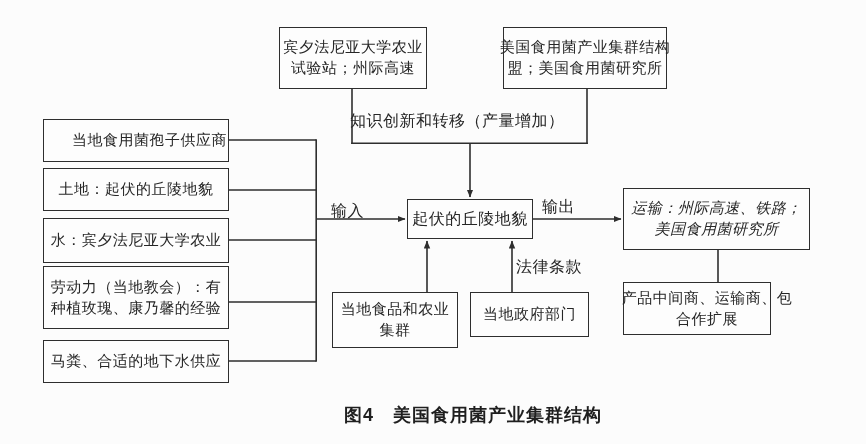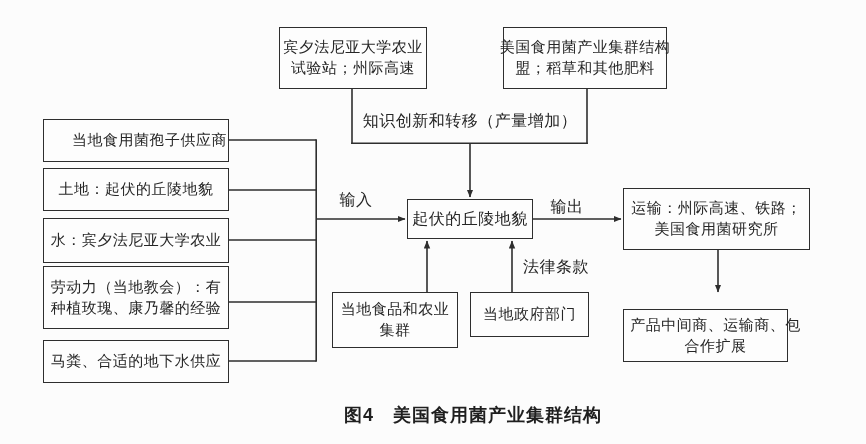--- a/index.html
+++ b/index.html
@@ -32,21 +32,20 @@
     letter-spacing: 0.5px;
     line-height: 1.4;
     color: #262626;
   }
   .box span { display: block; white-space: nowrap; }
   .lbl {
     position: absolute;
     font-size: 16px;
     letter-spacing: 0.5px;
     color: #262626;
-    text-align: center;
     white-space: nowrap;
   }
   .caption {
     position: absolute;
     left: 40px; top: 403px;
     width: 866px;
     text-align: center;
     font-size: 18px;
     font-weight: bold;
     letter-spacing: 1px;
@@ -57,25 +56,25 @@
   .b-penn-univ     { left: 279px; top: 27px;  width: 148px; height: 62px; }
   .b-penn-alliance { left: 503px; top: 27px;  width: 164px; height: 62px; }
   .b-supplier      { left: 43px;  top: 119px; width: 186px; height: 43px; padding-left: 27px; }
   .b-land          { left: 43px;  top: 168px; width: 186px; height: 43px; }
   .b-water         { left: 43px;  top: 218px; width: 186px; height: 45px; }
   .b-labor         { left: 43px;  top: 266px; width: 186px; height: 63px; }
   .b-fertilizer    { left: 43px;  top: 340px; width: 186px; height: 43px; }
   .b-grower        { left: 407px; top: 199px; width: 126px; height: 40px; font-size: 16px; }
   .b-food-cluster  { left: 332px; top: 292px; width: 126px; height: 56px; }
   .b-government    { left: 470px; top: 292px; width: 119px; height: 45px; }
-  .b-transport     { left: 623px; top: 188px; width: 187px; height: 62px; }
-  .b-product       { left: 623px; top: 309px; width: 165px; height: 53px; padding-left: 20px; }
+  .b-transport     { left: 623px; top: 188px; width: 187px; height: 62px; font-style: italic; }
+  .b-product       { left: 623px; top: 282px; width: 148px; height: 53px; padding-left: 20px; }
   
   .l-knowledge { left: 350px; top: 111px; width: 240px; }
-  .l-input     { left: 331px; top: 190px; width: 50px;  }
+  .l-input     { left: 331px; top: 201px; width: 50px;  }
   .l-output    { left: 542px; top: 197px; width: 50px;  }
   .l-legal     { left: 516px; top: 257px; width: 80px;  }
 </style>
 </head>
 <body>
 
 <div class="canvas">
 
   <svg class="wires" viewBox="0 0 866 444" xmlns="http://www.w3.org/2000/svg">
     <defs>
@@ -107,21 +106,21 @@
     </g>
   </svg>
 
   <div class="box b-penn-univ">
     <span>宾夕法尼亚大学农业</span>
     <span>试验站；州际高速</span>
   </div>
 
   <div class="box b-penn-alliance">
     <span>美国食用菌产业集群结构</span>
-    <span>盟；稻草和其他肥料</span>
+    <span>盟；美国食用菌研究所</span>
   </div>
 
   <div class="lbl l-knowledge">知识创新和转移（产量增加）</div>
 
   <div class="box b-supplier">
     <span>当地食用菌孢子供应商</span>
   </div>
 
   <div class="box b-land">
     <span>土地：起伏的丘陵地貌</span>

